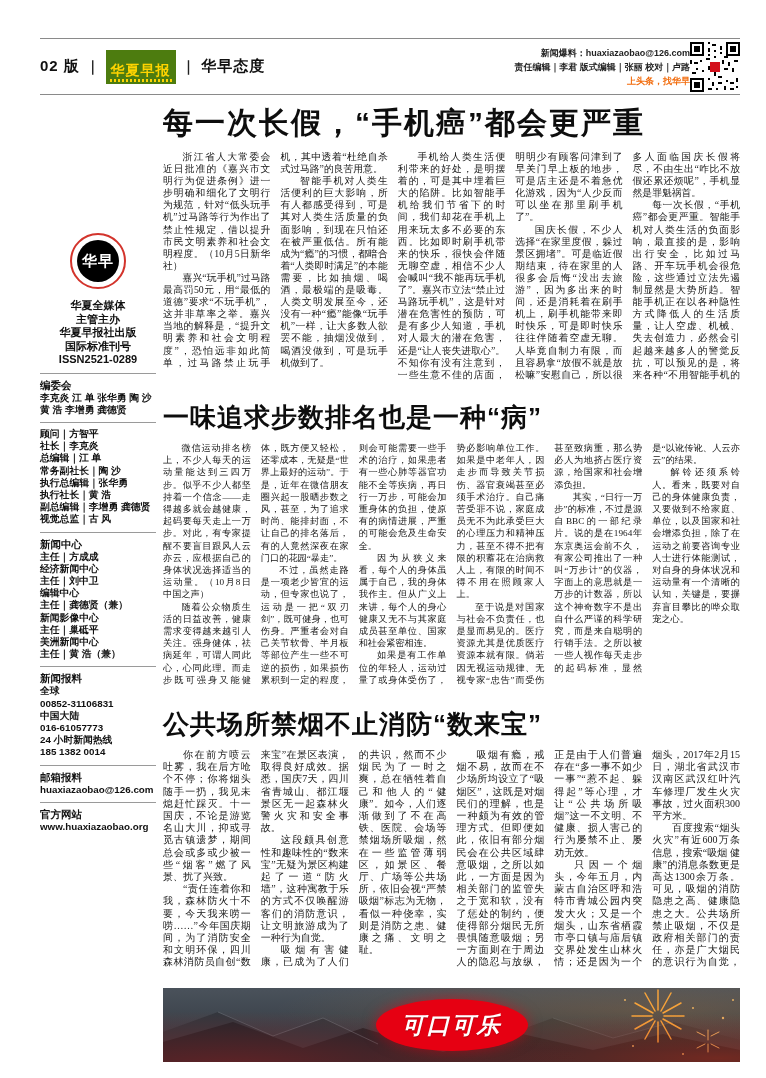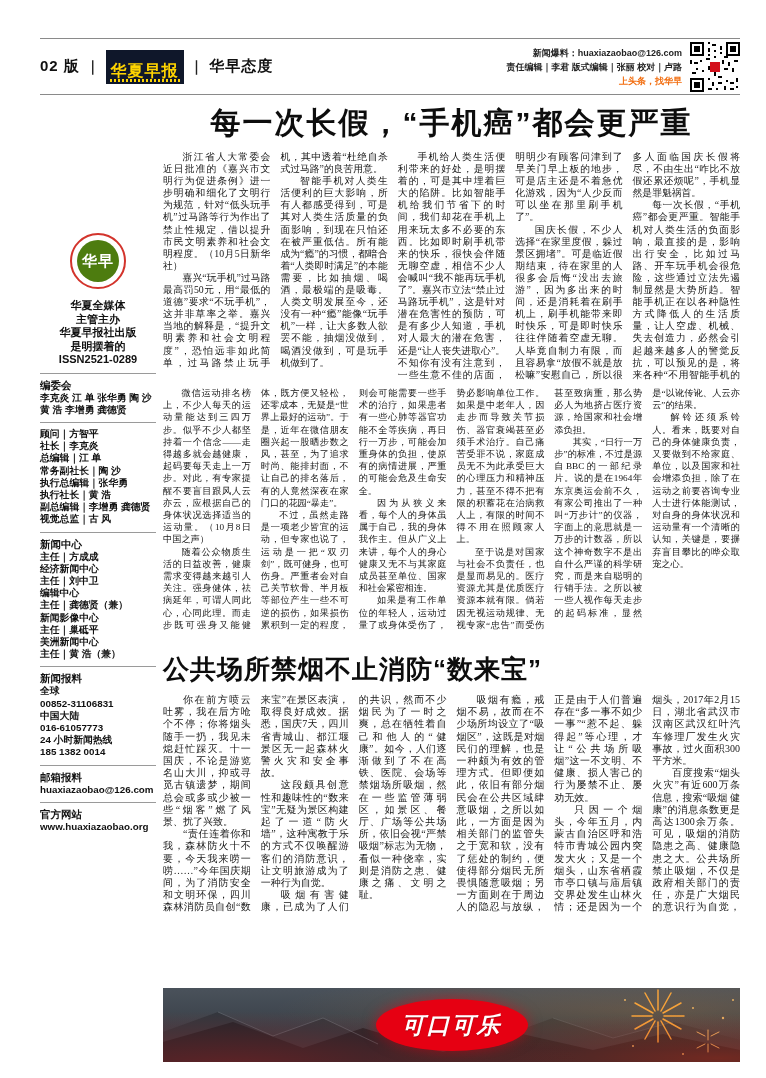--- a/index.html
+++ b/index.html
@@ -10,54 +10,54 @@
   
   #header{
     position:absolute;left:40px;top:38px;width:700px;height:55px;
     border-top:1px solid #8a8a8a;border-bottom:1px solid #8a8a8a;
     display:flex;align-items:center;
   }
   .hleft{display:flex;align-items:center;gap:6px;}
   .pageno,.secttl{font-size:15px;font-weight:bold;letter-spacing:1px;}
   .hsep{font-size:14px;font-weight:bold;color:#222;}
   .logo-box{
-    background:#0f172a;color:#ffd400;font-weight:bold;font-size:16px;
+    background:#4d7c0f;color:#ffd400;font-weight:bold;font-size:14px;
     padding:14px 5px 6px 5px;line-height:14px;letter-spacing:1px;position:relative;
     font-family:"Liberation Serif",serif;
   }
   .logo-box::after{
     content:"";position:absolute;left:4px;right:4px;bottom:2px;height:3px;
     background:repeating-linear-gradient(90deg,#ffd400 0 2px,transparent 2px 4px);
   }
-  .hright{margin-left:auto;display:flex;align-items:center;gap:8px;}
+  .hright{margin-left:auto;display:flex;align-items:center;}
   .hmeta{text-align:right;font-size:9px;font-weight:bold;line-height:14px;color:#222;}
   .hmeta .slogan{color:#f26c0d;}
   .qr{width:50px;height:50px;display:block;}
   
   #sidebar{position:absolute;left:40px;top:93px;width:116px;}
   .seal{
     width:56px;height:56px;margin:140px auto 10px;border:2px solid #d3342c;border-radius:50%;
     display:flex;align-items:center;justify-content:center;box-sizing:border-box;
   }
   .seal-inner{
-    width:42px;height:42px;background:#4d7c0f;border-radius:50%;color:#fff;
+    width:42px;height:42px;background:#000000;border-radius:50%;color:#fff;
     display:flex;align-items:center;justify-content:center;
     font-size:15px;font-weight:bold;font-family:"Liberation Serif",serif;letter-spacing:1px;
   }
   .pubblock{text-align:center;font-size:11px;font-weight:bold;line-height:13.5px;}
   .sb-sec{border-top:1px solid #9a9a9a;margin-top:6px;padding-top:5px;}
   .sb-title{font-size:10.5px;font-weight:bold;line-height:13px;}
   .sb-line{font-size:9.8px;font-weight:bold;line-height:12.2px;}
   
   #articles{position:absolute;left:163px;top:93px;width:577px;}
   .article h1{
     margin:0;color:#0d0d0d;font-weight:900;
     font-family:"Liberation Sans","DejaVu Sans",sans-serif;
   }
-  .a1 h1{font-size:30px;line-height:36px;text-align:center;letter-spacing:2px;margin:12px 0 10px;}
+  .a1 h1{font-size:30px;line-height:36px;text-align:left;letter-spacing:2px;margin:12px 0 10px;}
   .a2 h1,.a3 h1{font-size:26px;line-height:32px;text-align:left;letter-spacing:1px;margin:14px 0 9px;}
   .abody{
     text-align:justify;overflow:hidden;column-fill:auto;column-gap:10px;color:#161616;
     font-family:"Liberation Serif","DejaVu Serif",serif;
   }
   .b0{height:236px;column-count:5;font-size:9.8px;line-height:12.1px;}
   .b1{height:252px;column-count:6;font-size:9.2px;line-height:12.2px;}
   .b2{height:228px;column-count:6;font-size:10px;line-height:12.2px;}
   .abody p{margin:0;text-indent:2em;}
   .abody p.author{
@@ -117,21 +117,21 @@
 </div>
 
 <div id="sidebar">
   <div class="seal">
     <div class="seal-inner">华早</div>
   </div>
   <div class="pubblock">
       <div>华夏全媒体</div>
       <div>主管主办</div>
       <div>华夏早报社出版</div>
-      <div>是明摆着的</div>
+      <div>国际标准刊号</div>
       <div>ISSN2521-0289</div>
     </div>
   <div id="sb-secs">
       <div class="sb-sec">
         <div class="sb-title">编委会</div>
         <div class="sb-line">李克炎 江 单 张华勇 陶 沙 黄 浩 李增勇 龚德贤</div>
       </div>
       <div class="sb-sec">
         <div class="sb-line">顾问｜方智平</div>
         <div class="sb-line">社长｜李克炎</div>
@@ -180,20 +180,21 @@
     <div class="abody b0">
         <p>浙江省人大常委会近日批准的《嘉兴市文明行为促进条例》进一步明确和细化了文明行为规范，针对“低头玩手机”过马路等行为作出了禁止性规定，借以提升市民文明素养和社会文明程度。（10月5日新华社）</p>
         <p>嘉兴“玩手机”过马路最高罚50元，用“最低的道德”要求“不玩手机”，这并非草率之举。嘉兴当地的解释是，“提升文明素养和社会文明程度”，恐怕远非如此简单，过马路禁止玩手机，其中透着“杜绝自杀式过马路”的良苦用意。</p>
         <p>智能手机对人类生活便利的巨大影响，所有人都感受得到，可是其对人类生活质量的负面影响，到现在只怕还在被严重低估。所有能成为“瘾”的习惯，都暗合着“人类即时满足”的本能需要，比如抽烟、喝酒，最极端的是吸毒。人类文明发展至今，还没有一种“瘾”能像“玩手机”一样，让大多数人欲罢不能，抽烟没做到，喝酒没做到，可是玩手机做到了。</p>
         <p>手机给人类生活便利带来的好处，是明摆着的，可是其中埋着巨大的陷阱。比如智能手机给我们节省下的时间，我们却花在手机上用来玩太多不必要的东西。比如即时刷手机带来的快乐，很快会伴随无聊空虚，相信不少人会喊叫“我不能再玩手机了”。嘉兴市立法“禁止过马路玩手机”，这是针对潜在危害性的预防，可是有多少人知道，手机对人最大的潜在危害，还是“让人丧失进取心”。不知你有没有注意到，一些生意不佳的店面，明明少有顾客问津到了早关门早上板的地步，可是店主还是不着急优化游戏，因为“人少反而可以坐在那里刷手机了”。</p>
         <p>国庆长假，不少人选择“在家里度假，躲过景区拥堵”。可是临近假期结束，待在家里的人很多会后悔“没出去旅游”，因为多出来的时间，还是消耗着在刷手机上，刷手机能带来即时快乐，可是即时快乐往往伴随着空虚无聊。人毕竟自制力有限，而且容易拿“放假不就是放松嘛”安慰自己，所以很多人面临国庆长假将尽，不由生出“咋比不放假还累还烦呢”，手机显然是罪魁祸首。</p>
         <p>每一次长假，“手机癌”都会更严重。智能手机对人类生活的负面影响，最直接的是，影响出行安全，比如过马路、开车玩手机会很危险，这些通过立法先遏制显然是大势所趋。智能手机正在以各种隐性方式降低人的生活质量，让人空虚、机械、失去创造力，必然会引起越来越多人的警觉反抗，可以预见的是，将来各种“不用智能手机的共识、场所和情境”会越来越多。而在将来人的竞争力的重要元素，很可能会包括，“你有从玩手机中挣脱出来坚持学习提升的自制力吗？”</p>
       </div>
   </div>
   <div class="article a2">
+    <h1>一味追求步数排名也是一种“病”</h1>
     <div class="abody b1">
         <p>微信运动排名榜上，不少人每天的运动量能达到三四万步。似乎不少人都坚持着一个信念——走得越多就会越健康，起码要每天走上一万步。对此，有专家提醒不要盲目跟风人云亦云，应根据自己的身体状况选择适当的运动量。（10月8日 中国之声）</p>
         <p>随着公众物质生活的日益改善，健康需求变得越来越引人关注。强身健体，祛病延年，可谓人同此心，心同此理。而走步既可强身又能健体，既方便又轻松，还零成本，无疑是“世界上最好的运动”。于是，近年在微信朋友圈兴起一股晒步数之风，甚至，为了追求时尚、能排封面，不让自己的排名落后，有的人竟然深夜在家门口的花园“暴走”。</p>
         <p>不过，虽然走路是一项老少皆宜的运动，但专家也说了，运动是一把“双刃剑”，既可健身，也可伤身。严重者会对自己关节软骨、半月板等部位产生一些不可逆的损伤，如果损伤累积到一定的程度，则会可能需要一些手术的治疗，如果患者有一些心肺等器官功能不全等疾病，再日行一万步，可能会加重身体的负担，使原有的病情进展，严重的可能会危及生命安全。</p>
         <p>因为从狭义来看，每个人的身体虽属于自己，我的身体我作主。但从广义上来讲，每个人的身心健康又无不与其家庭成员甚至单位、国家和社会紧密相连。</p>
         <p>如果是有工作单位的年轻人，运动过量了或身体受伤了，势必影响单位工作。如果是中老年人，因走步而导致关节损伤、器官衰竭甚至必须手术治疗。自己痛苦受罪不说，家庭成员无不为此承受巨大的心理压力和精神压力，甚至不得不把有限的积蓄花在治病救人上，有限的时间不得不用在照顾家人上。</p>
         <p>至于说是对国家与社会不负责任，也是显而易见的。医疗资源尤其是优质医疗资源本就有限。倘若因无视运动规律、无视专家“忠告”而受伤甚至致病重，那么势必人为地挤占医疗资源，给国家和社会增添负担。</p>
         <p>其实，“日行一万步”的标准，不过是源自BBC的一部纪录片。说的是在1964年东京奥运会前不久，有家公司推出了一种叫“万步计”的仪器，字面上的意思就是一万步的计数器，所以这个神奇数字不是出自什么严谨的科学研究，而是来自聪明的行销手法。之所以被一些人视作每天走步的起码标准，显然是“以讹传讹、人云亦云”的结果。</p>
         <p>解铃还须系铃人。看来，既要对自己的身体健康负责，又要做到不给家庭、单位，以及国家和社会增添负担，除了在运动之前要咨询专业人士进行体能测试，对自身的身体状况和运动量有一个清晰的认知，关键是，要摒弃盲目攀比的哗众取宠之心。</p>
       </div>

